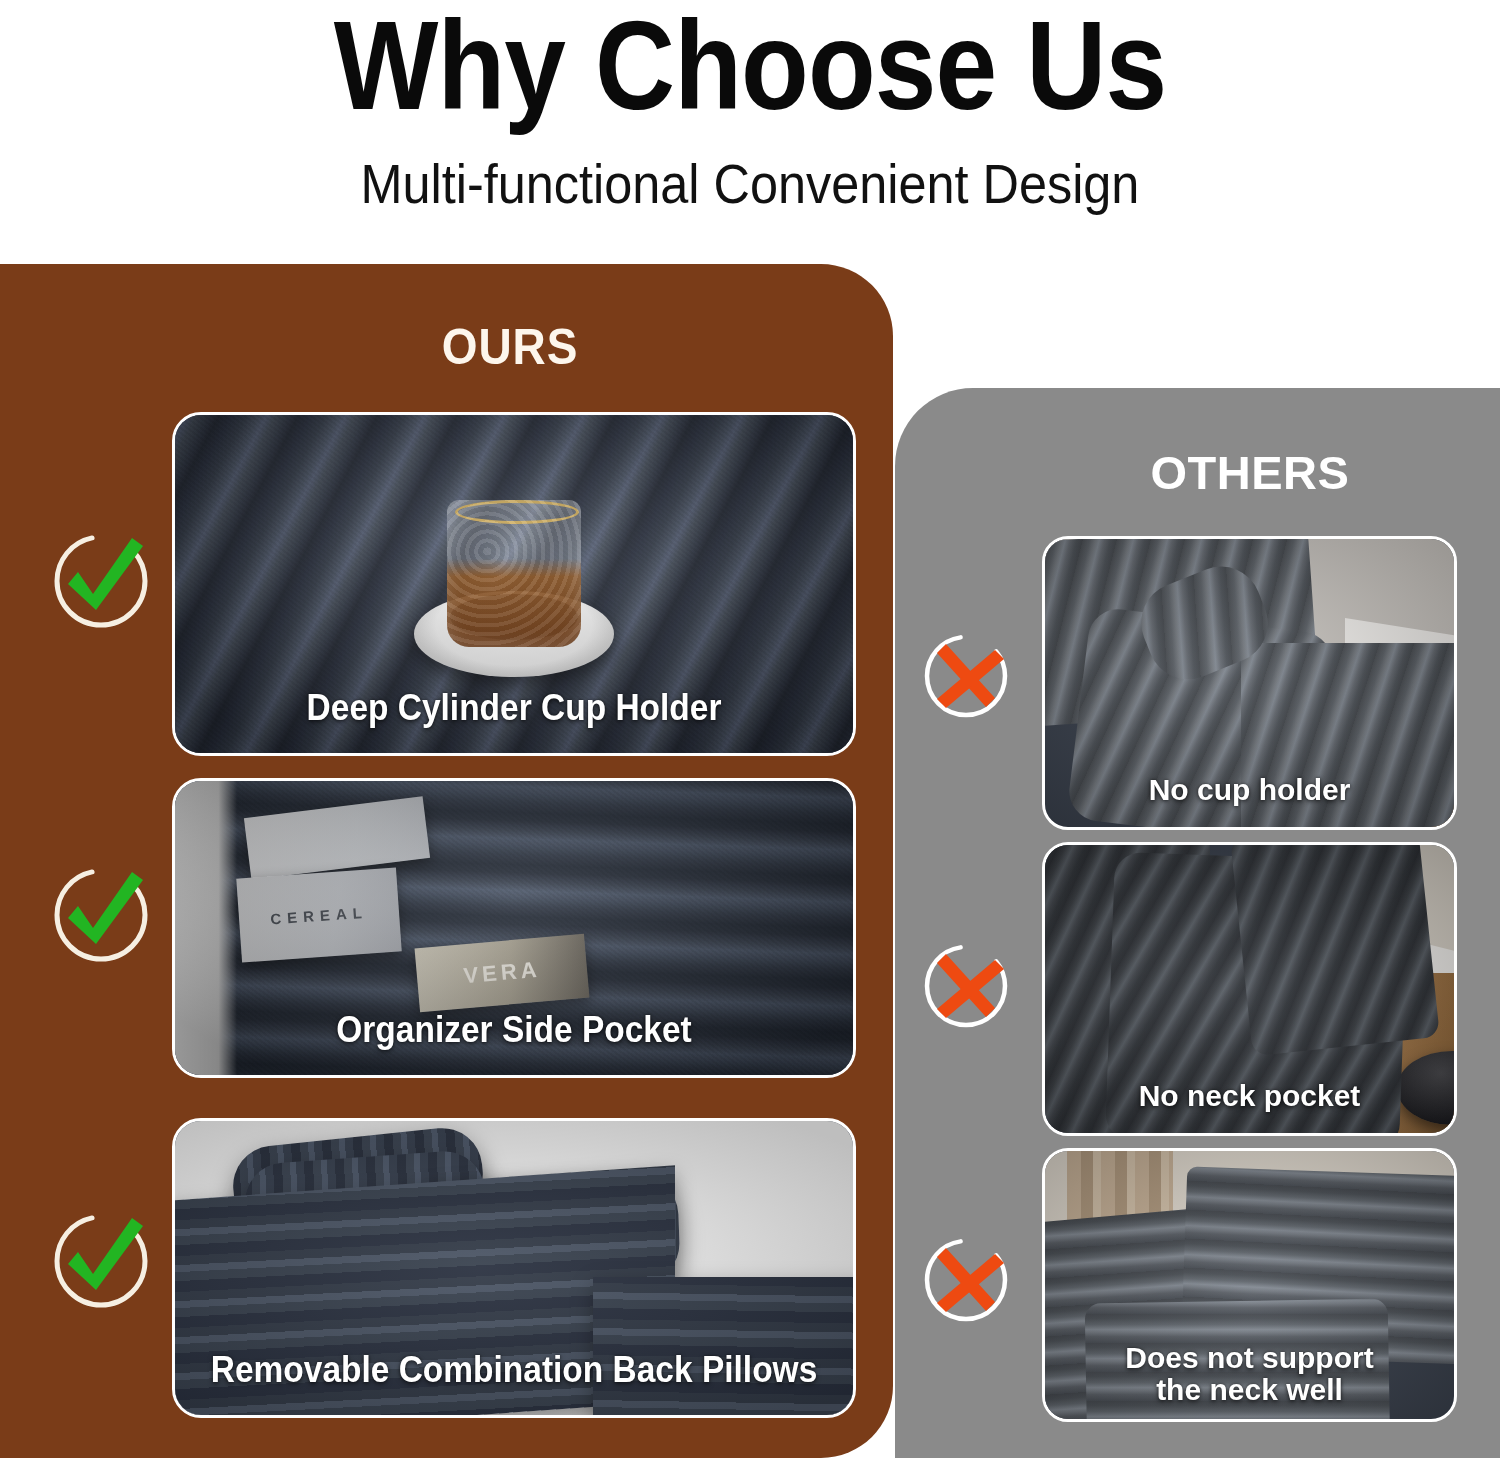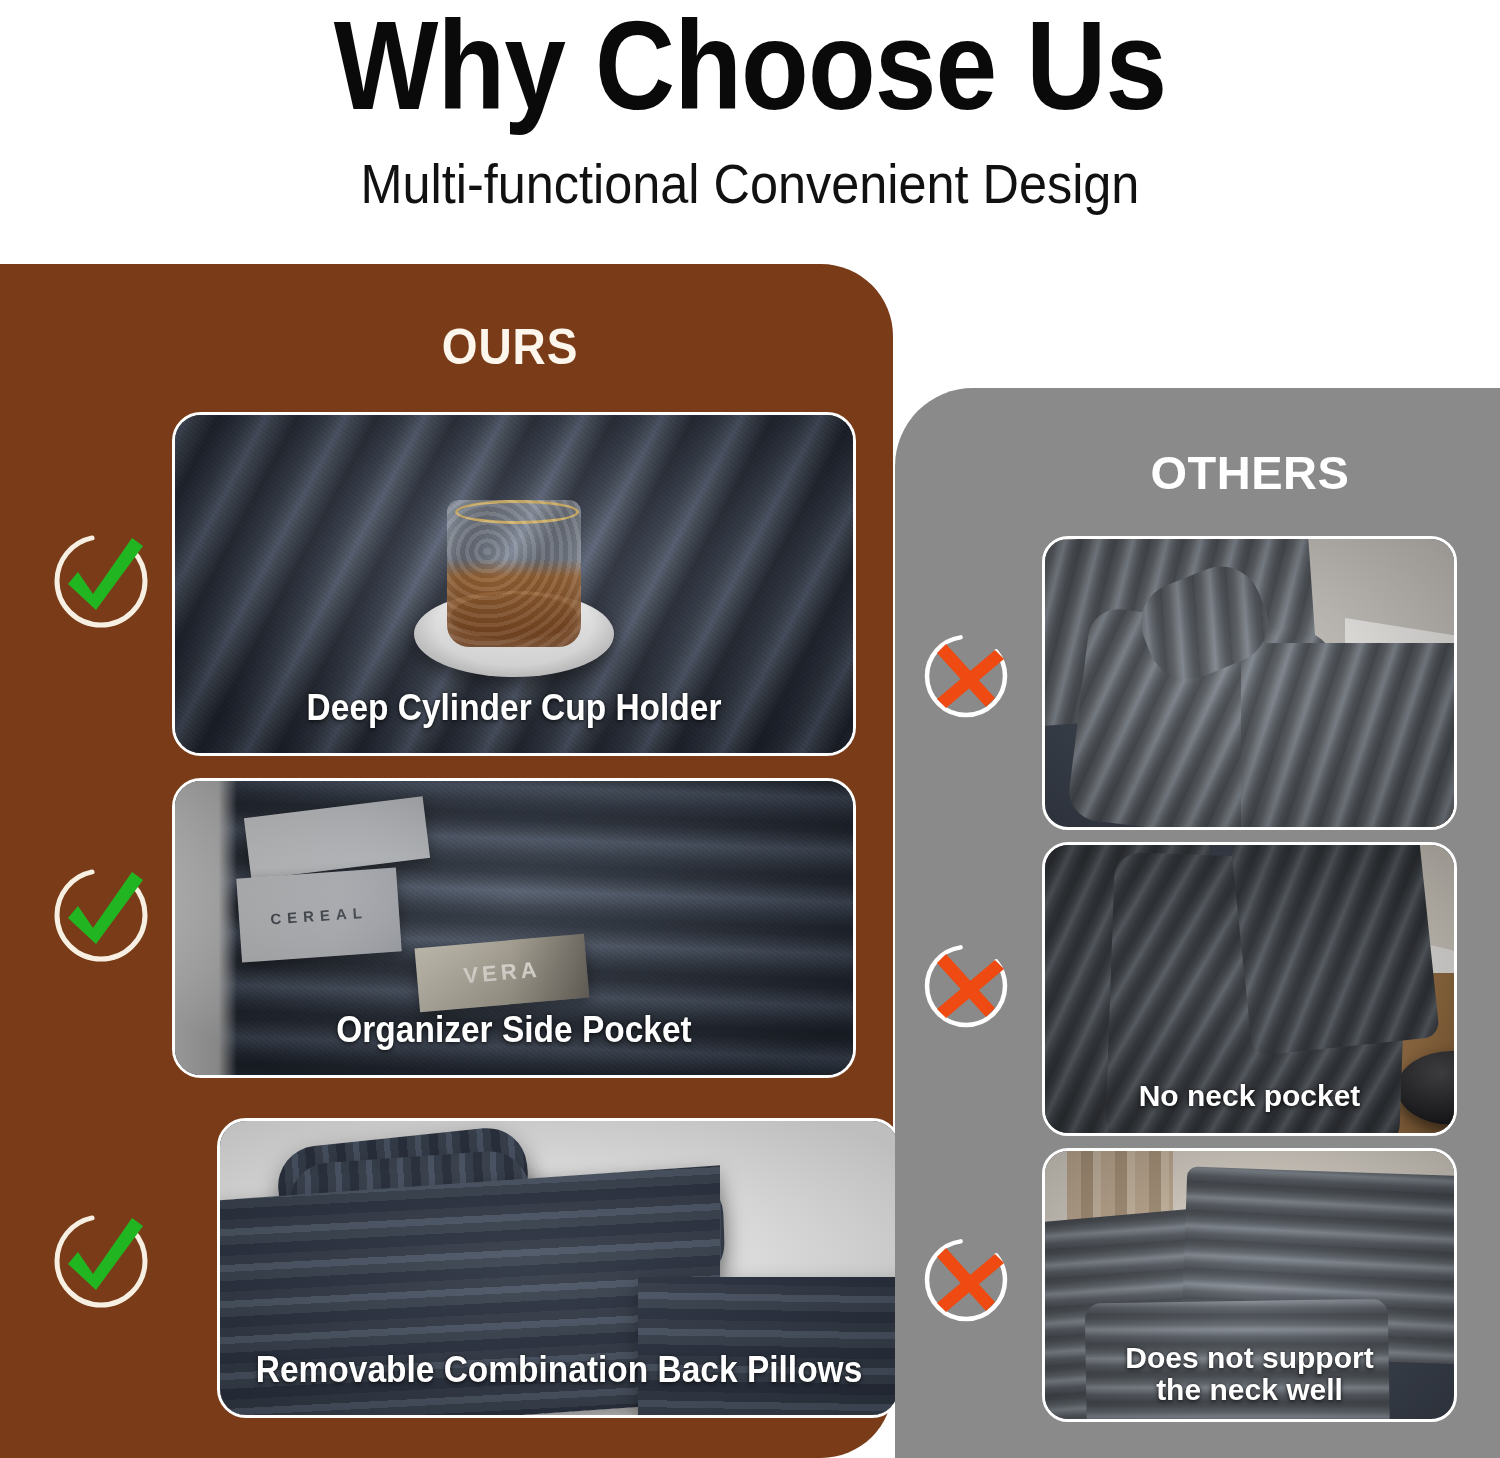--- a/index.html
+++ b/index.html
@@ -213,21 +213,21 @@
     <div class="noise"></div>
     <div style="position:absolute;left:0;top:0;width:62px;height:100%;background:linear-gradient(90deg,#f4f4f4,#d9d9d9 70%,rgba(217,217,217,0));"></div>
     <div class="book" style="left:72px; top:26px; width:180px; height:62px; transform:rotate(-7deg);"></div>
     <div class="book book2" style="left:64px; top:92px; width:160px; height:84px; transform:rotate(-4deg);">CEREAL</div>
     <div class="book book3" style="left:242px; top:160px; width:170px; height:64px; transform:rotate(-5deg); font-size:22px; letter-spacing:4px;">VERA</div>
     <div class="vign"></div>
   </div>
   <div class="caption">Organizer Side Pocket</div>
 </div>
 
-<div class="card ours-card" style="top:1118px; height:300px;margin-left:45px;">
+<div class="card ours-card" style="top:1118px; height:300px;">
   <div class="photo">
     <div class="sofa-white-bg"></div>
     <div class="bolster" style="left:58px; top:16px; width:250px; height:86px; transform:rotate(-6deg);"></div>
     <div class="bolster" style="left:70px; top:36px; width:240px; height:90px; transform:rotate(-4deg);"></div>
     <div class="bolster" style="left:232px; top:58px; width:272px; height:108px; transform:rotate(-2deg);"></div>
     <div class="seat-block" style="left:-10px; top:62px; width:510px; height:236px; transform:skewY(-4deg);"></div>
     <div class="seat-block" style="left:418px; top:156px; width:282px; height:150px;"></div>
     <div class="vign" style="background:radial-gradient(ellipse at 45% 50%, rgba(255,255,255,.06), rgba(0,0,0,.22) 92%);"></div>
   </div>
   <div class="caption">Removable Combination Back Pillows</div>
@@ -262,20 +262,21 @@
   <div class="photo">
     <div class="wall" style="left:0;top:0;width:100%;height:42%;"></div>
     <div class="baseboard" style="left:300px;top:88px;width:115px;height:34px;transform:skewY(9deg);"></div>
     <div class="floor" style="left:340px;top:112px;width:80px;height:182px;"></div>
     <div class="fab diag-rib-gray" style="left:-6%;top:-2%;width:72%;height:64%;border-radius:18px;transform:rotate(-4deg);"></div>
     <div class="fab diag-rib-gray" style="left:8%;top:28%;width:60%;height:74%;border-radius:30px;transform:rotate(7deg);"></div>
     <div class="fab diag-rib-gray" style="left:48%;top:36%;width:60%;height:70%;border-radius:16px;"></div>
     <div class="fab diag-rib-gray" style="left:24%;top:12%;width:30%;height:34%;border-radius:40px;transform:rotate(-22deg);"></div>
     <div class="vign" style="background:radial-gradient(ellipse at 45% 45%, rgba(255,255,255,.05), rgba(0,0,0,.25) 95%);"></div>
   </div>
+  <div class="caption">No cup holder</div>
 </div>
 
 <div class="card others-card" style="top:842px; height:294px;">
   <div class="photo">
     <div class="wall" style="left:320px;top:0;width:100px;height:46%;background:#d8d2c8;"></div>
     <div class="baseboard" style="left:320px;top:96px;width:100px;height:36px;transform:skewY(14deg);"></div>
     <div class="floor" style="left:318px;top:128px;width:100px;height:166px;"></div>
     <div class="round-table" style="left:352px;top:206px;width:110px;height:74px;"></div>
     <div class="fab diag-rib-gray2" style="left:-10%;top:-4%;width:52%;height:108%;border-radius:14px;transform:rotate(-3deg);"></div>
     <div class="fab diag-rib-gray2" style="left:16%;top:4%;width:72%;height:100%;border-radius:26px;transform:rotate(2deg);"></div>

